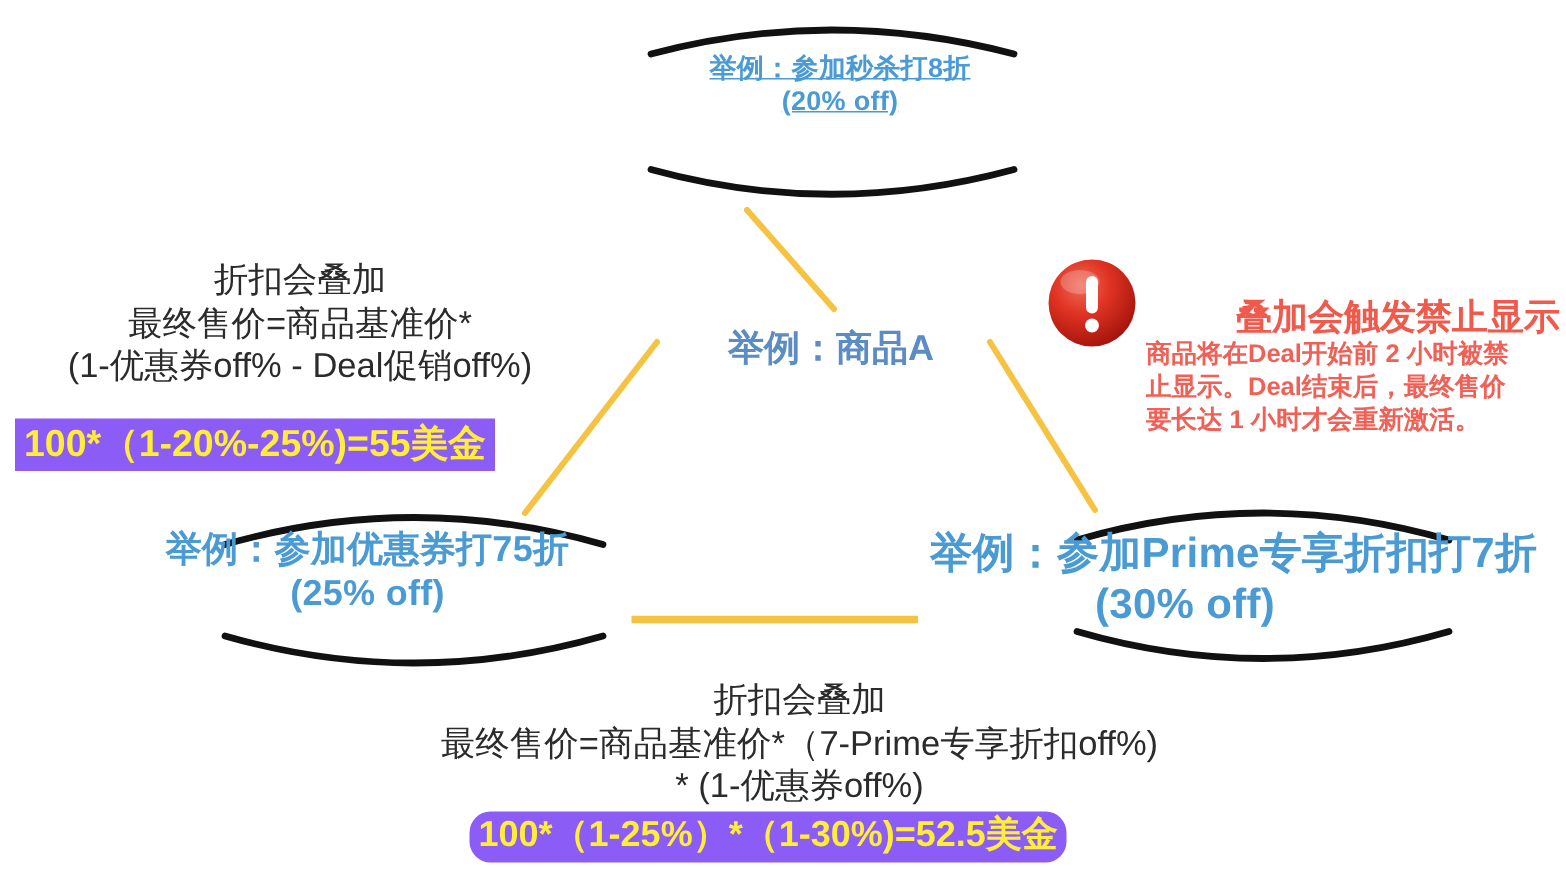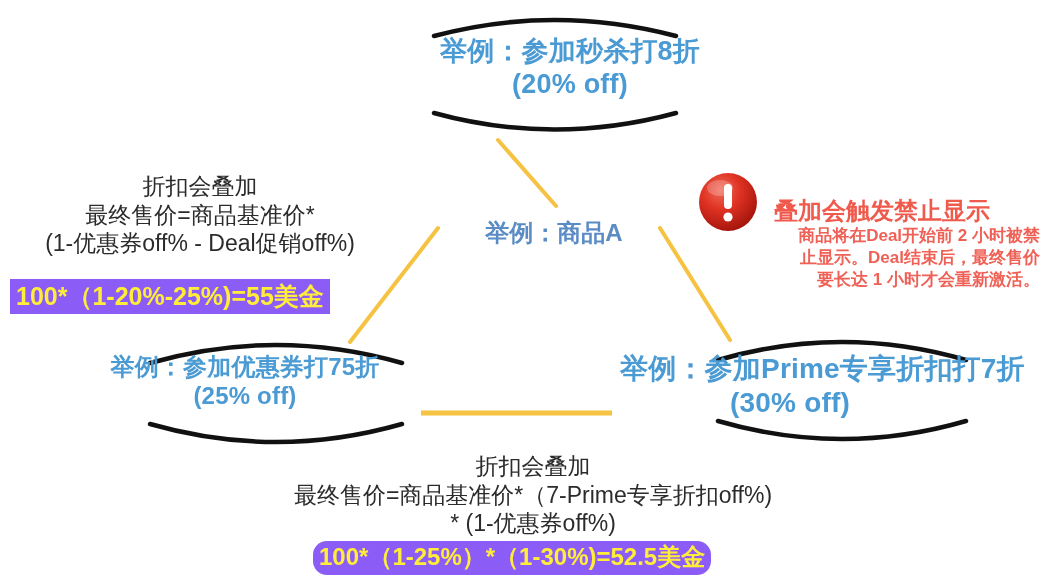--- a/index.html
+++ b/index.html
@@ -28,24 +28,25 @@
   .node {
     position: absolute;
     text-align: center;
     color: #4a9ad4;
     font-weight: bold;
     line-height: 1.22;
     letter-spacing: 0.2px;
   }
   .node .l1, .node .l2 { display: block; white-space: nowrap; }
   .node-top {
-    left: 414px;
+    left: 404px;
     top: 35px;
     width: 312px;
-    font-size: 27px;
+    font-size: 18px;
+    text-decoration: underline;
   }
   .node-bl {
     left: 78px;
     top: 352px;
     width: 334px;
     font-size: 24px;
   }
   .node-br {
     left: 620px;
     top: 352px;
@@ -113,32 +114,32 @@
     left: 0px;
     top: 2px;
     width: 64px;
     height: 64px;
   }
   .warn-title {
     position: absolute;
     left: 78px;
     top: 27px;
     width: 266px;
-    text-align: left;
+    text-align: right;
     color: #ef5a4d;
     font-weight: bold;
     font-size: 24px;
     white-space: nowrap;
   }
   .warn-body {
     position: absolute;
     left: 68px;
     top: 57px;
     width: 276px;
-    text-align: right;
+    text-align: left;
     color: #ef6156;
     font-weight: bold;
     font-size: 17px;
     line-height: 1.28;
   }
   .warn-body span { display: block; white-space: nowrap; }
 </style>
 </head>
 <body>
 

